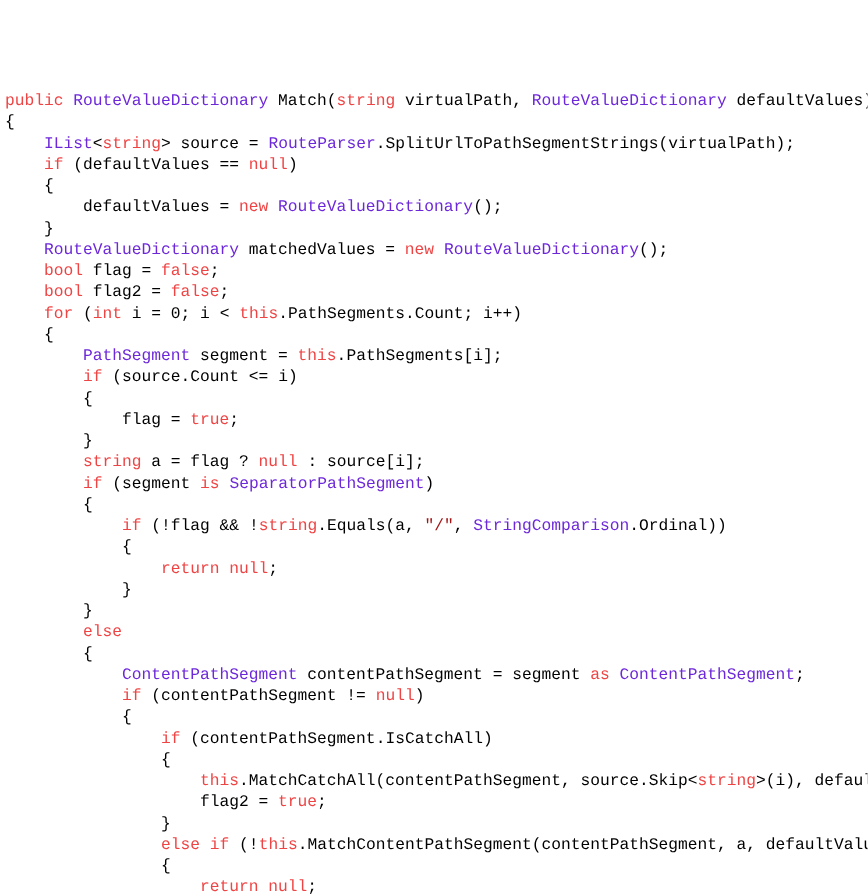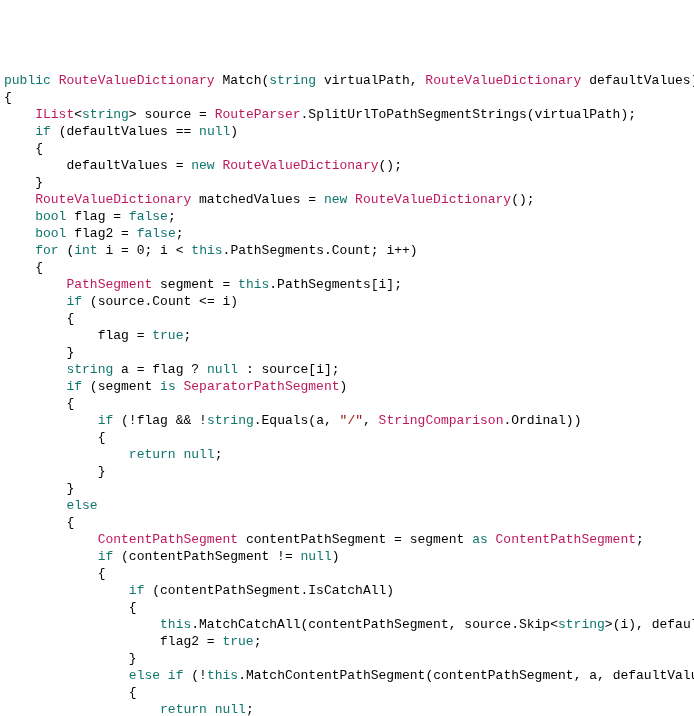--- a/index.html
+++ b/index.html
@@ -5,22 +5,22 @@
   body {
     margin: 0;
     padding: 4px;
     font-family: Consolas, 'Courier New', monospace;
     font-size: 13px;
     line-height: 17px;
     background: #ffffff;
     color: #000000;
     white-space: pre;
   }
-  .kw { color: #0f766e; }
-  .typ { color: #be185d; }
+  .kw { color: #ef4444; }
+  .typ { color: #6d28d9; }
   .str { color: #a31515; }
   .bold { font-weight: normal; }
   .line { display: block; }
 </style>
 </head>
 <body>
 
 
 
 <div id="code"><span class="line"><span class="kw">public</span><span> </span><span class="typ">RouteValueDictionary</span><span> </span><span class="bold">Match</span><span>(</span><span class="kw">string</span><span> </span><span>virtualPath</span><span>, </span><span class="typ">RouteValueDictionary</span><span> </span><span>defaultValues</span><span>)</span></span><span class="line"><span>{</span></span><span class="line"><span>    </span><span class="typ">IList</span><span>&lt;</span><span class="kw">string</span><span>&gt;</span><span> </span><span class="bold">source</span><span> = </span><span class="typ">RouteParser</span><span>.</span><span>SplitUrlToPathSegmentStrings</span><span>(</span><span>virtualPath</span><span>)</span><span>;</span></span><span class="line"><span>    </span><span class="kw">if</span><span> </span><span>(</span><span>defaultValues</span><span> == </span><span class="kw">null</span><span>)</span></span><span class="line"><span>    </span><span>{</span></span><span class="line"><span>        </span><span>defaultValues</span><span> = </span><span class="kw">new</span><span> </span><span class="typ">RouteValueDictionary</span><span>(</span><span>)</span><span>;</span></span><span class="line"><span>    </span><span>}</span></span><span class="line"><span>    </span><span class="typ">RouteValueDictionary</span><span> </span><span class="bold">matchedValues</span><span> = </span><span class="kw">new</span><span> </span><span class="typ">RouteValueDictionary</span><span>(</span><span>)</span><span>;</span></span><span class="line"><span>    </span><span class="kw">bool</span><span> </span><span class="bold">flag</span><span> = </span><span class="kw">false</span><span>;</span></span><span class="line"><span>    </span><span class="kw">bool</span><span> </span><span class="bold">flag2</span><span> = </span><span class="kw">false</span><span>;</span></span><span class="line"><span>    </span><span class="kw">for</span><span> </span><span>(</span><span class="kw">int</span><span> </span><span class="bold">i</span><span> = </span><span>0; </span><span>i</span><span> </span><span>&lt;</span><span> </span><span class="kw">this</span><span>.</span><span>PathSegments</span><span>.</span><span>Count</span><span>; </span><span>i</span><span>++</span><span>)</span></span><span class="line"><span>    </span><span>{</span></span><span class="line"><span>        </span><span class="typ">PathSegment</span><span> </span><span class="bold">segment</span><span> = </span><span class="kw">this</span><span>.</span><span>PathSegments</span><span>[</span><span>i</span><span>]</span><span>;</span></span><span class="line"><span>        </span><span class="kw">if</span><span> </span><span>(</span><span>source</span><span>.</span><span>Count</span><span> &lt;= </span><span>i</span><span>)</span></span><span class="line"><span>        </span><span>{</span></span><span class="line"><span>            </span><span>flag</span><span> = </span><span class="kw">true</span><span>;</span></span><span class="line"><span>        </span><span>}</span></span><span class="line"><span>        </span><span class="kw">string</span><span> </span><span class="bold">a</span><span> = </span><span>flag</span><span> ? </span><span class="kw">null</span><span> : </span><span>source</span><span>[</span><span>i</span><span>]</span><span>;</span></span><span class="line"><span>        </span><span class="kw">if</span><span> </span><span>(</span><span>segment</span><span> </span><span class="kw">is</span><span> </span><span class="typ">SeparatorPathSegment</span><span>)</span></span><span class="line"><span>        </span><span>{</span></span><span class="line"><span>            </span><span class="kw">if</span><span> </span><span>(</span><span>!</span><span>flag</span><span> &amp;&amp; </span><span>!</span><span class="kw">string</span><span>.</span><span>Equals</span><span>(</span><span>a</span><span>, </span><span class="str">"/"</span><span>, </span><span class="typ">StringComparison</span><span>.</span><span>Ordinal</span><span>)</span><span>)</span></span><span class="line"><span>            </span><span>{</span></span><span class="line"><span>                </span><span class="kw">return</span><span> </span><span class="kw">null</span><span>;</span></span><span class="line"><span>            </span><span>}</span></span><span class="line"><span>        </span><span>}</span></span><span class="line"><span>        </span><span class="kw">else</span></span><span class="line"><span>        </span><span>{</span></span><span class="line"><span>            </span><span class="typ">ContentPathSegment</span><span> </span><span class="bold">contentPathSegment</span><span> = </span><span>segment</span><span> </span><span class="kw">as</span><span> </span><span class="typ">ContentPathSegment</span><span>;</span></span><span class="line"><span>            </span><span class="kw">if</span><span> </span><span>(</span><span>contentPathSegment</span><span> != </span><span class="kw">null</span><span>)</span></span><span class="line"><span>            </span><span>{</span></span><span class="line"><span>                </span><span class="kw">if</span><span> </span><span>(</span><span>contentPathSegment</span><span>.</span><span>IsCatchAll</span><span>)</span></span><span class="line"><span>                </span><span>{</span></span><span class="line"><span>                    </span><span class="kw">this</span><span>.</span><span>MatchCatchAll</span><span>(</span><span>contentPathSegment</span><span>, </span><span>source</span><span>.</span><span>Skip</span><span>&lt;</span><span class="kw">string</span><span>&gt;</span><span>(</span><span>i</span><span>)</span><span>, </span><span>defaultValues</span></span><span class="line"><span>                    </span><span>flag2</span><span> = </span><span class="kw">true</span><span>;</span></span><span class="line"><span>                </span><span>}</span></span><span class="line"><span>                </span><span class="kw">else</span><span> </span><span class="kw">if</span><span> </span><span>(</span><span>!</span><span class="kw">this</span><span>.</span><span>MatchContentPathSegment</span><span>(</span><span>contentPathSegment</span><span>, </span><span>a</span><span>, </span><span>defaultValues</span></span><span class="line"><span>                </span><span>{</span></span><span class="line"><span>                    </span><span class="kw">return</span><span> </span><span class="kw">null</span><span>;</span></span></div>

